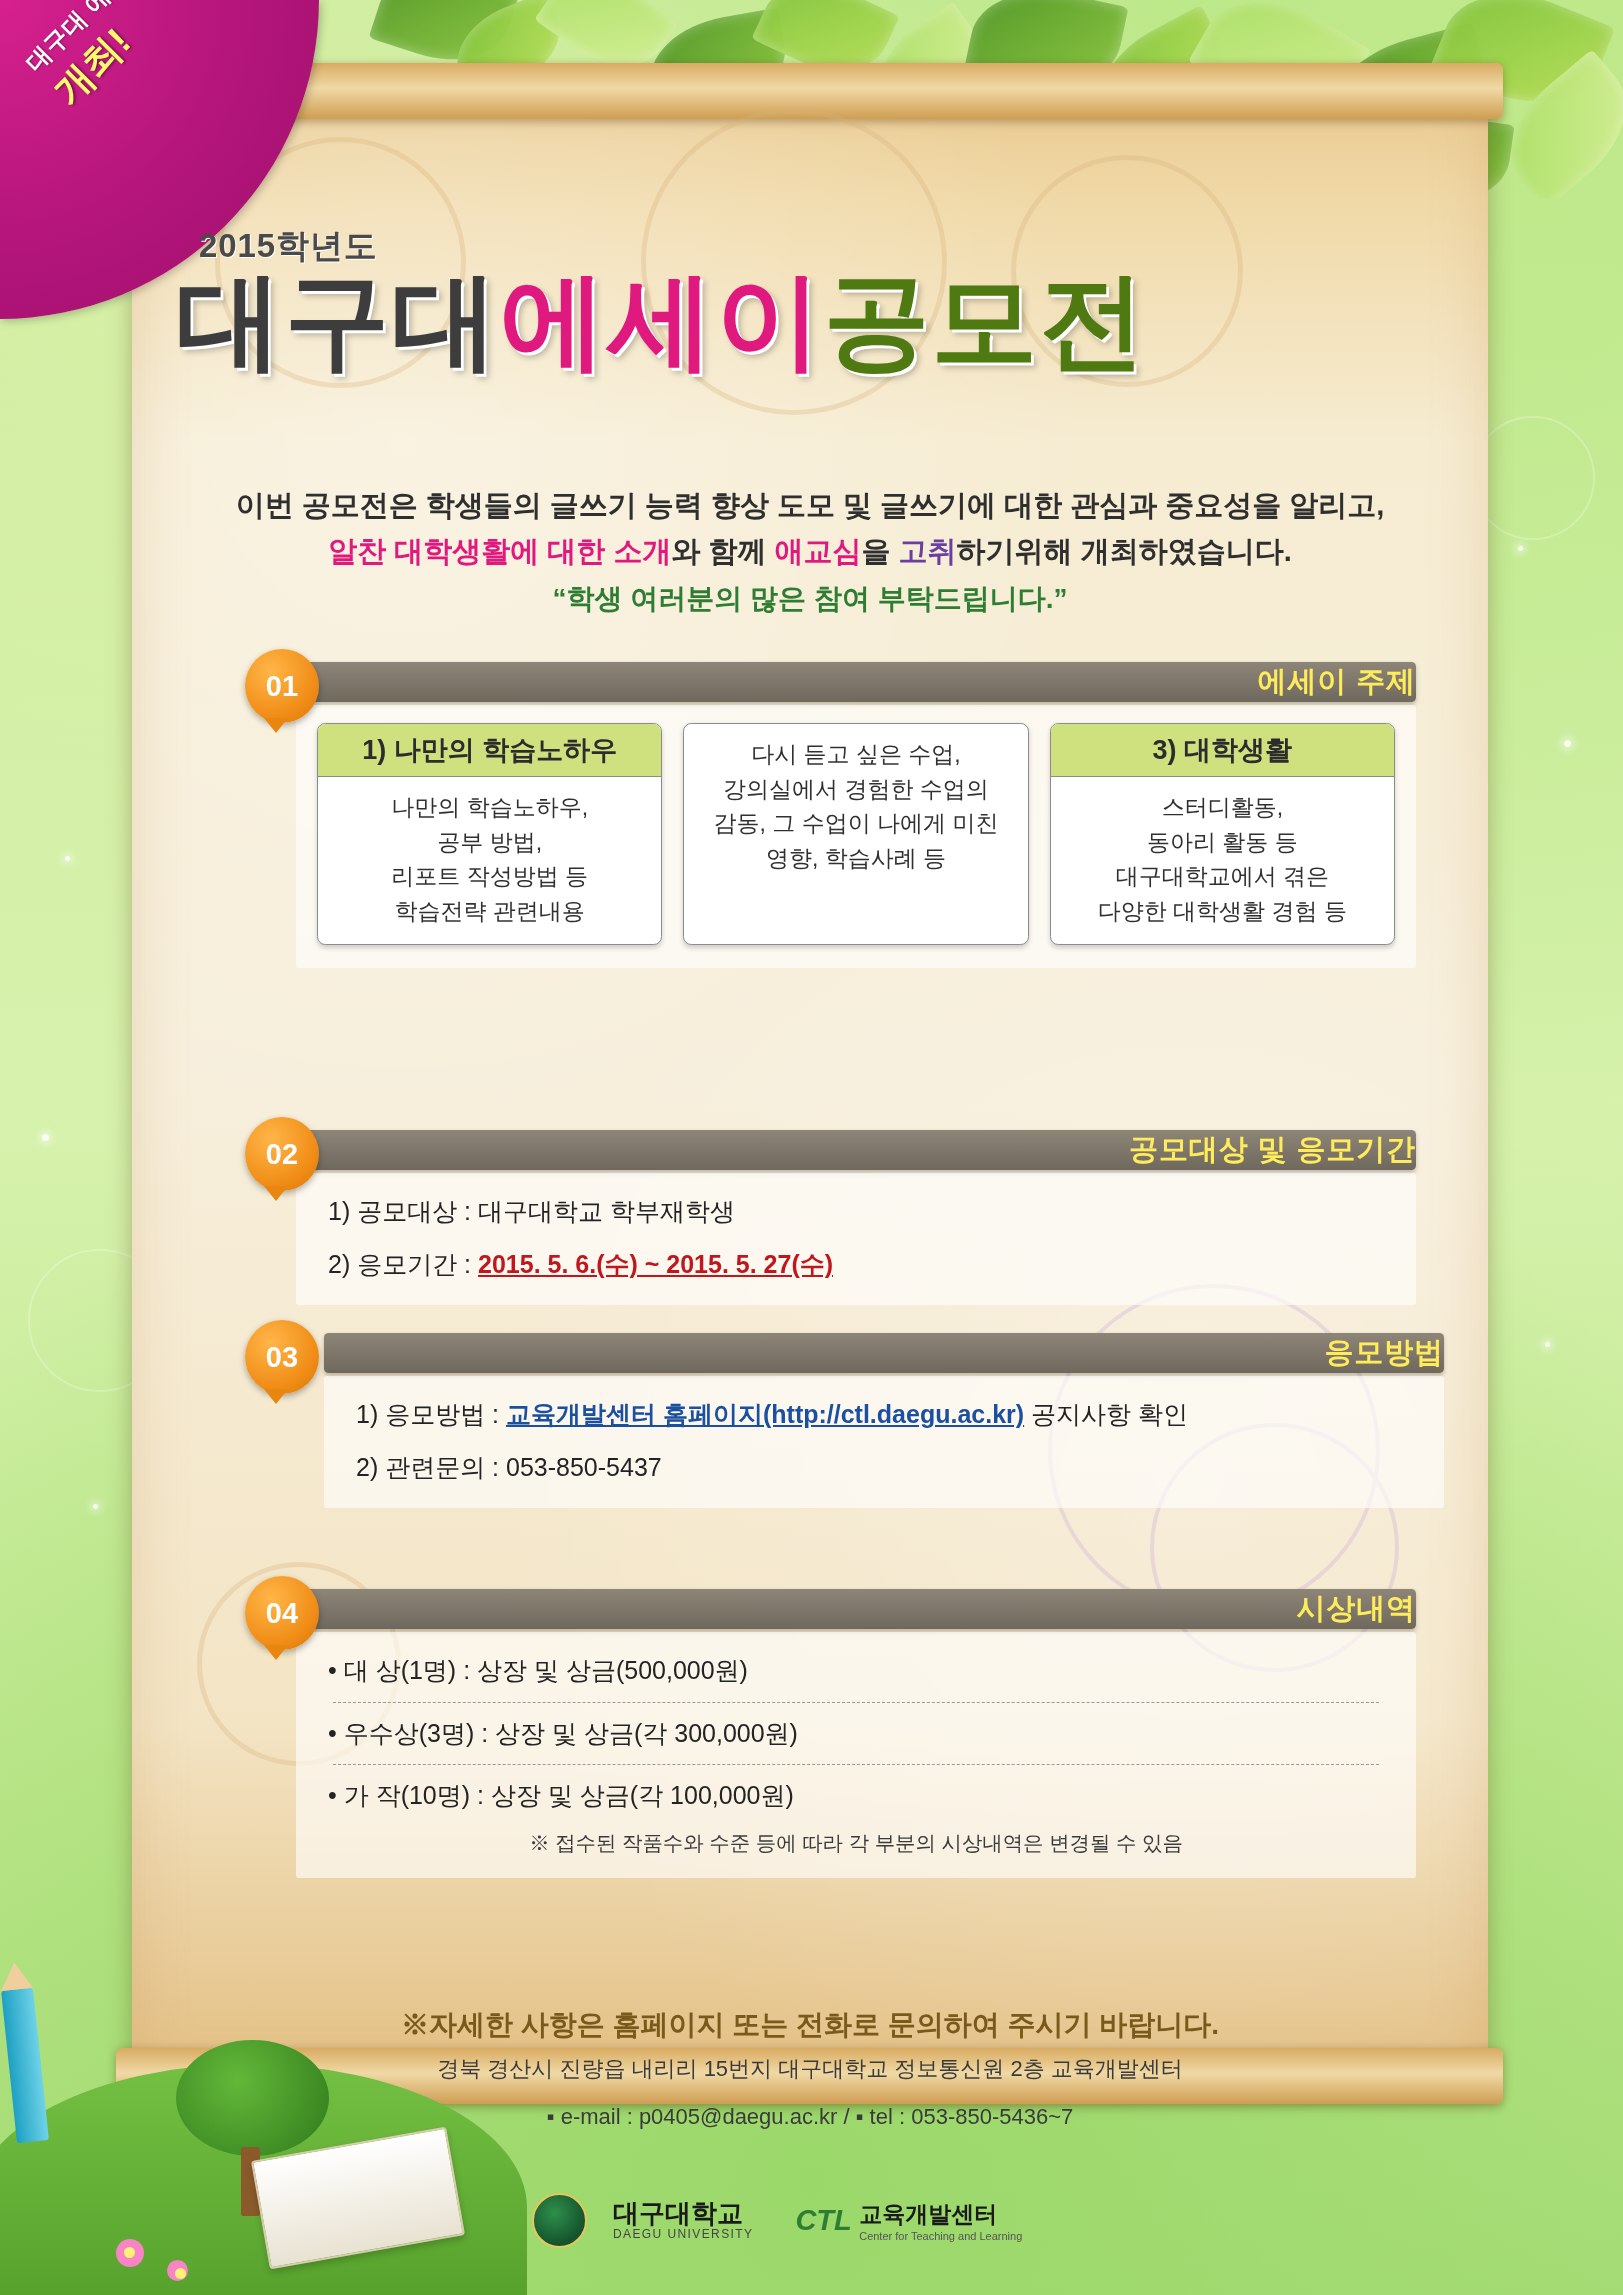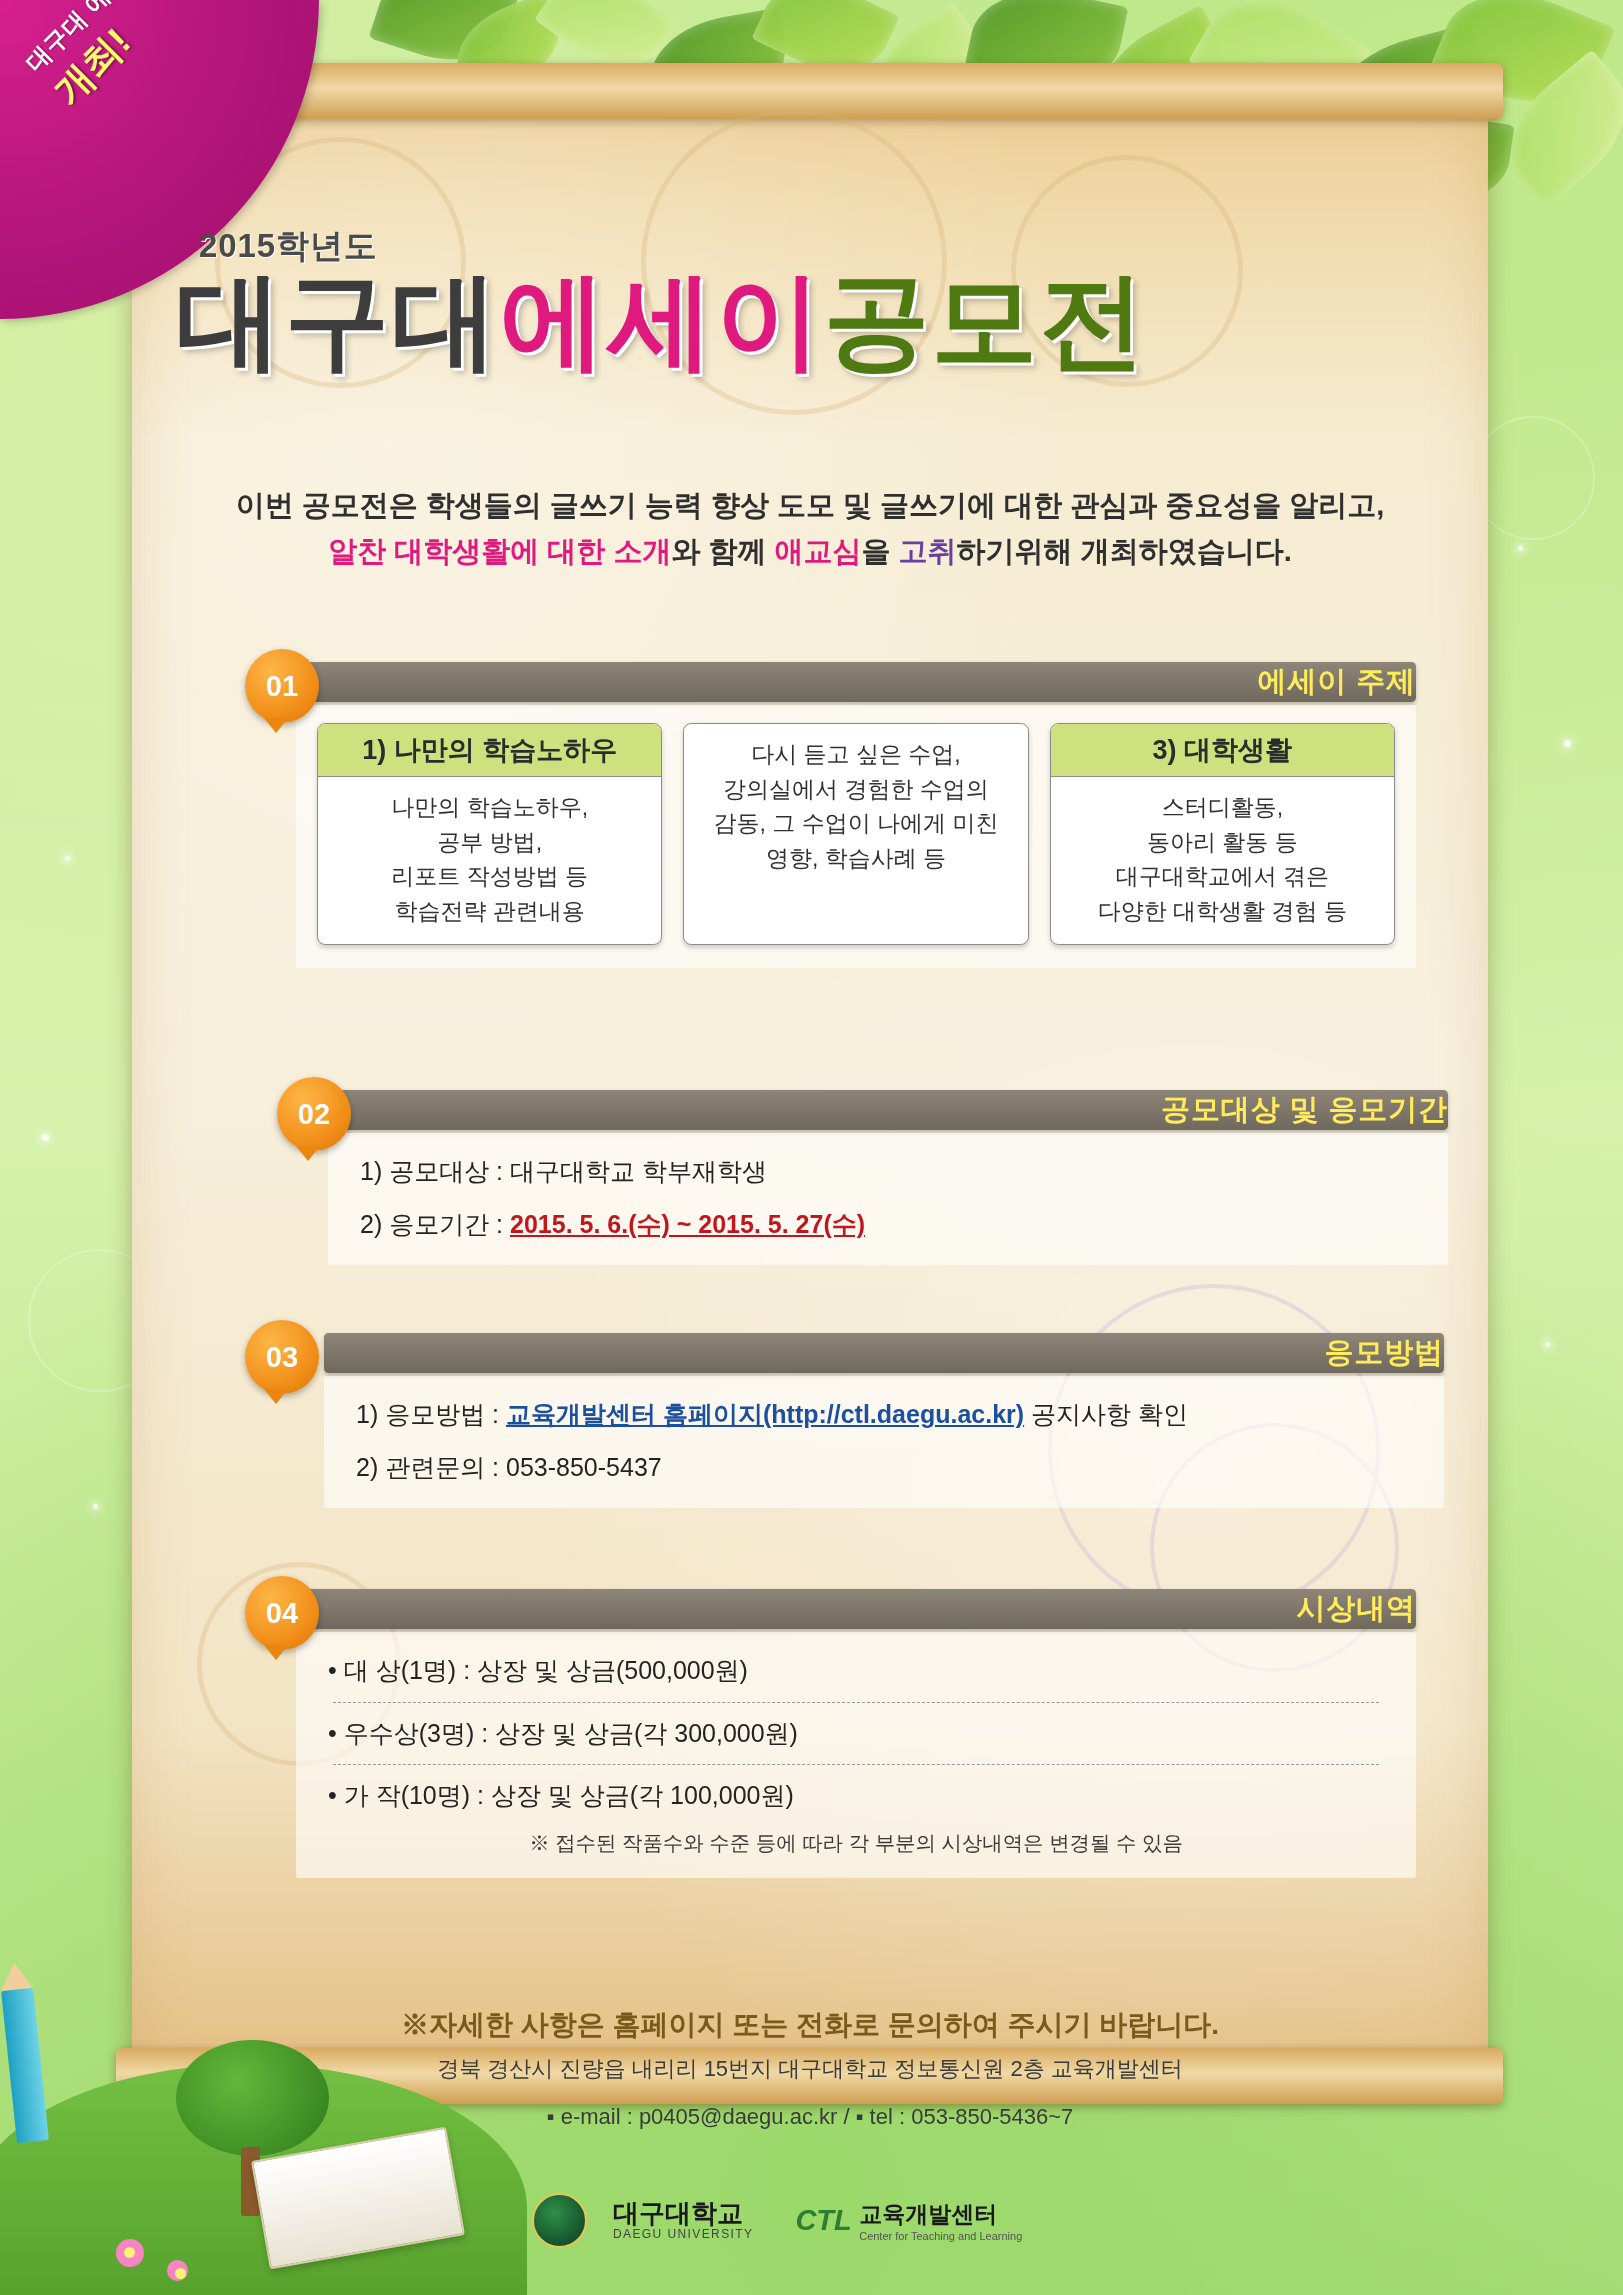--- a/index.html
+++ b/index.html
@@ -204,20 +204,21 @@
 <div class="year">2015학년도</div>
 <div class="bigtitle">
   <span class="t-dark">대구대</span><span class="t-pink">에세이</span><span class="t-green">공모전</span>
 </div>
 
 <div class="lead">
   <div class="lead1">이번 공모전은 학생들의 글쓰기 능력 향상 도모 및 글쓰기에 대한 관심과 중요성을 알리고,</div>
   <div class="lead2">
     <span class="a">알찬 대학생활에 대한 소개</span><span class="b">와 함께 </span><span class="a">애교심</span><span class="b">을 </span><span class="c">고취</span><span class="b">하기위해 개최하였습니다.</span>
   </div>
+  <div class="lead3">“학생 여러분의 많은 참여 부탁드립니다.”</div>
 </div>
 
 <div class="sec" style="top:662px;">
   <div class="sec-bar">
     <div class="badge">
       <span>01</span>
     </div>
     <div class="title">에세이 주제</div>
   </div>
   <div class="panel">
@@ -243,21 +244,21 @@
           </div>
         <div class="card-b" style="white-space:pre-line">스터디활동,
 동아리 활동 등
 대구대학교에서 겪은
 다양한 대학생활 경험 등</div>
       </div>
     </div>
   </div>
 </div>
 
-<div class="sec" style="top:1090px;margin-left:32px;">
+<div class="sec" style="top:1130px;">
   <div class="sec-bar">
     <div class="badge">
       <span>02</span>
     </div>
     <div class="title">공모대상 및 응모기간</div>
   </div>
   <div class="panel pad">
     <div class="rowtext">1) 공모대상 : 대구대학교 학부재학생</div>
     <div class="rowtext mt">
       <span>2)  응모기간 : </span><span class="red">2015. 5. 6.(수)  ~  2015. 5. 27(수)</span>

